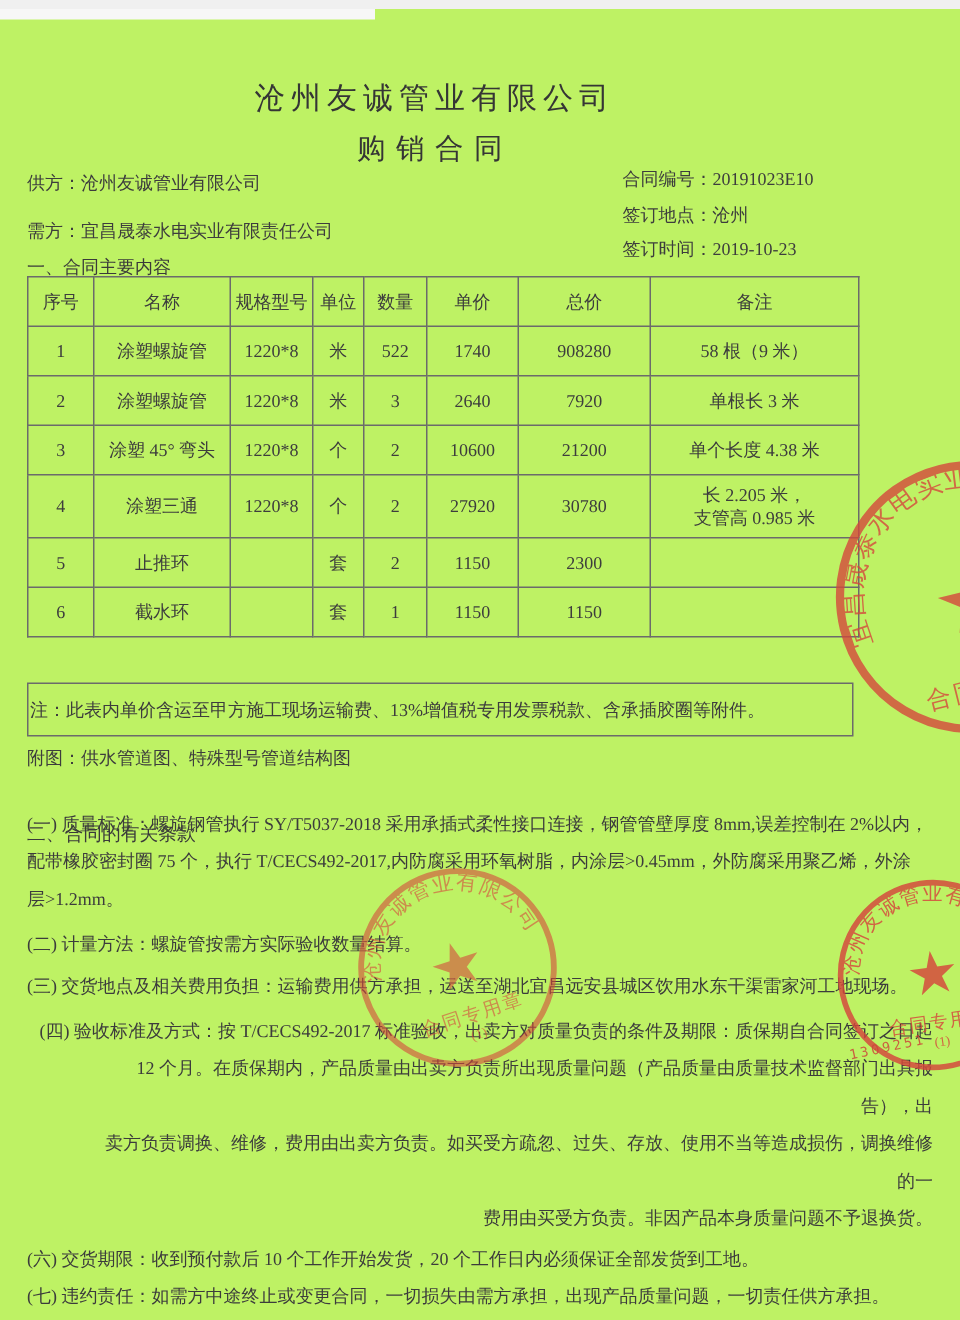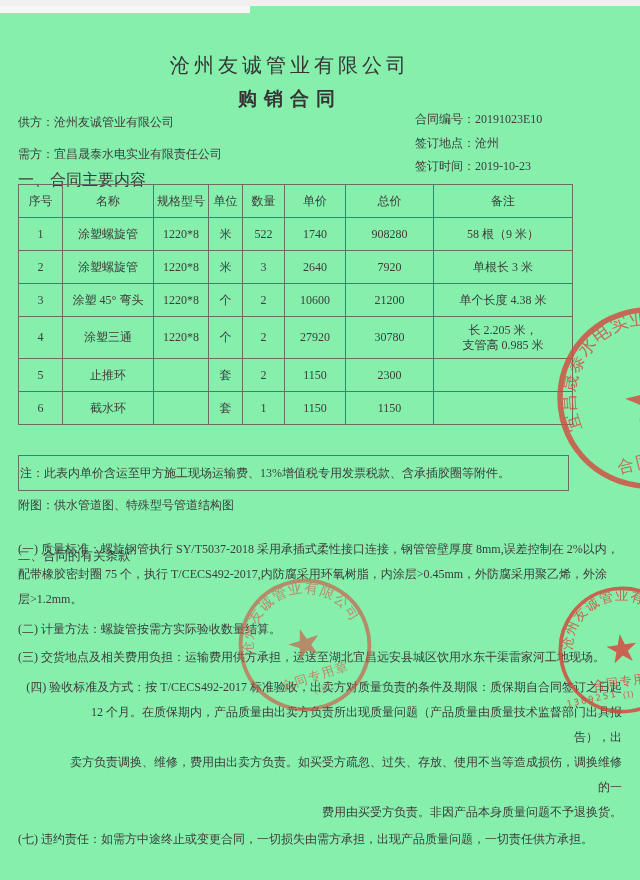--- a/index.html
+++ b/index.html
@@ -1,30 +1,30 @@
 <!DOCTYPE html>
 <html><head>
 <meta charset="utf-8">
 <style>
   html,body{margin:0;padding:0;background:#ffffff;}
   .page{
-    position:relative;width:640px;height:880px;background:#86efac;overflow:hidden;
+    position:relative;width:640px;height:880px;background:#bef264;overflow:hidden;
     font-family:"Liberation Serif","DejaVu Serif",serif;color:#3f3f3f;
   }
   .scanband1{position:absolute;left:0;top:0;width:640px;height:6px;background:#f0f0f0;}
   .scanband2{position:absolute;left:0;top:6px;width:250px;height:7px;background:#f7f7f7;}
   .abs{position:absolute;}
   .company-title{left:0;top:52px;width:580px;text-align:center;font-size:20px;letter-spacing:4px;color:#353535;}
-  .doc-title{left:0;top:86px;width:580px;text-align:center;font-size:19px;letter-spacing:7px;color:#353535;font-weight:bold;}
+  .doc-title{left:0;top:86px;width:580px;text-align:center;font-size:19px;letter-spacing:7px;color:#353535;}
   .meta{font-size:12px;color:#3d3d3d;}
   .supplier-line{left:18px;top:114px;}
   .buyer-line{left:18px;top:146px;}
   .meta-right{left:415px;}
   .mr1{top:111px;} .mr2{top:135px;} .mr3{top:158px;}
-  .sec-heading{left:18px;font-size:16px;color:#3a3a3a;}
+  .sec-heading{left:18px;font-size:12px;color:#3a3a3a;}
   .sec1{top:170px;}
   .sec2{top:548px;font-size:12.5px;}
   .contract-table{left:18px;top:184px;width:554px;border-collapse:collapse;table-layout:fixed;font-size:12px;color:#3d3d3d;padding-left:44px;}
   .contract-table td,.contract-table th{border:1px solid #6b6b6b;text-align:center;vertical-align:middle;font-weight:normal;padding:0 2px;overflow:hidden;}
   .remark{white-space:pre-line;line-height:15px;}
   .note-box{left:18px;top:455px;width:548px;height:34px;border:1px solid #6b6b6b;font-size:12px;display:flex;align-items:center;padding-left:1px;color:#3d3d3d;}
   .attachment{left:18px;top:497px;font-size:12px;}
   .clauses{left:18px;top:537px;width:604px;font-size:12px;line-height:25px;color:#3c3c3c;}
   .clause{white-space:pre-line;margin:0 0 0 0;}
   .clause.m5{margin-bottom:5px;}
@@ -151,20 +151,21 @@
   <div class="abs clauses">
     <div class="clause m5">(一) 质量标准：螺旋钢管执行 SY/T5037-2018 采用承插式柔性接口连接，钢管管壁厚度 8mm,误差控制在 2%以内，
 配带橡胶密封圈 75 个，执行 T/CECS492-2017,内防腐采用环氧树脂，内涂层&gt;0.45mm，外防腐采用聚乙烯，外涂
 层&gt;1.2mm。</div>
     <div class="clause m3">(二) 计量方法：螺旋管按需方实际验收数量结算。</div>
     <div class="clause m5">(三) 交货地点及相关费用负担：运输费用供方承担，运送至湖北宜昌远安县城区饮用水东干渠雷家河工地现场。</div>
     <div class="clause m2 hang">(四) 验收标准及方式：按 T/CECS492-2017 标准验收，出卖方对质量负责的条件及期限：质保期自合同签订之日起
 12 个月。在质保期内，产品质量由出卖方负责所出现质量问题（产品质量由质量技术监督部门出具报告），出
 卖方负责调换、维修，费用由出卖方负责。如买受方疏忽、过失、存放、使用不当等造成损伤，调换维修的一
 费用由买受方负责。非因产品本身质量问题不予退换货。</div>
+    <div class="clause">(六) 交货期限：收到预付款后 10 个工作开始发货，20 个工作日内必须保证全部发货到工地。</div>
     <div class="clause">(七) 违约责任：如需方中途终止或变更合同，一切损失由需方承担，出现产品质量问题，一切责任供方承担。</div>
   </div>
 
   <svg class="stamp stamp-buyer" width="200" height="200" viewBox="0 0 200 200">
     <circle cx="100" cy="100" r="88" fill="none" stroke="#d6453c" stroke-width="5.5"></circle>
     <path id="buyerArc" d="M 33,128 A 73,73 0 1 1 167,128" fill="none"></path>
     <text font-size="17.5" fill="#d6453c" letter-spacing="1">
       <textPath href="#buyerArc" startOffset="50%" text-anchor="middle">宜昌晟泰水电实业有限责任公司</textPath>
     </text>
     <text x="100" y="121" font-size="58" text-anchor="middle" fill="#d6453c">★</text>

